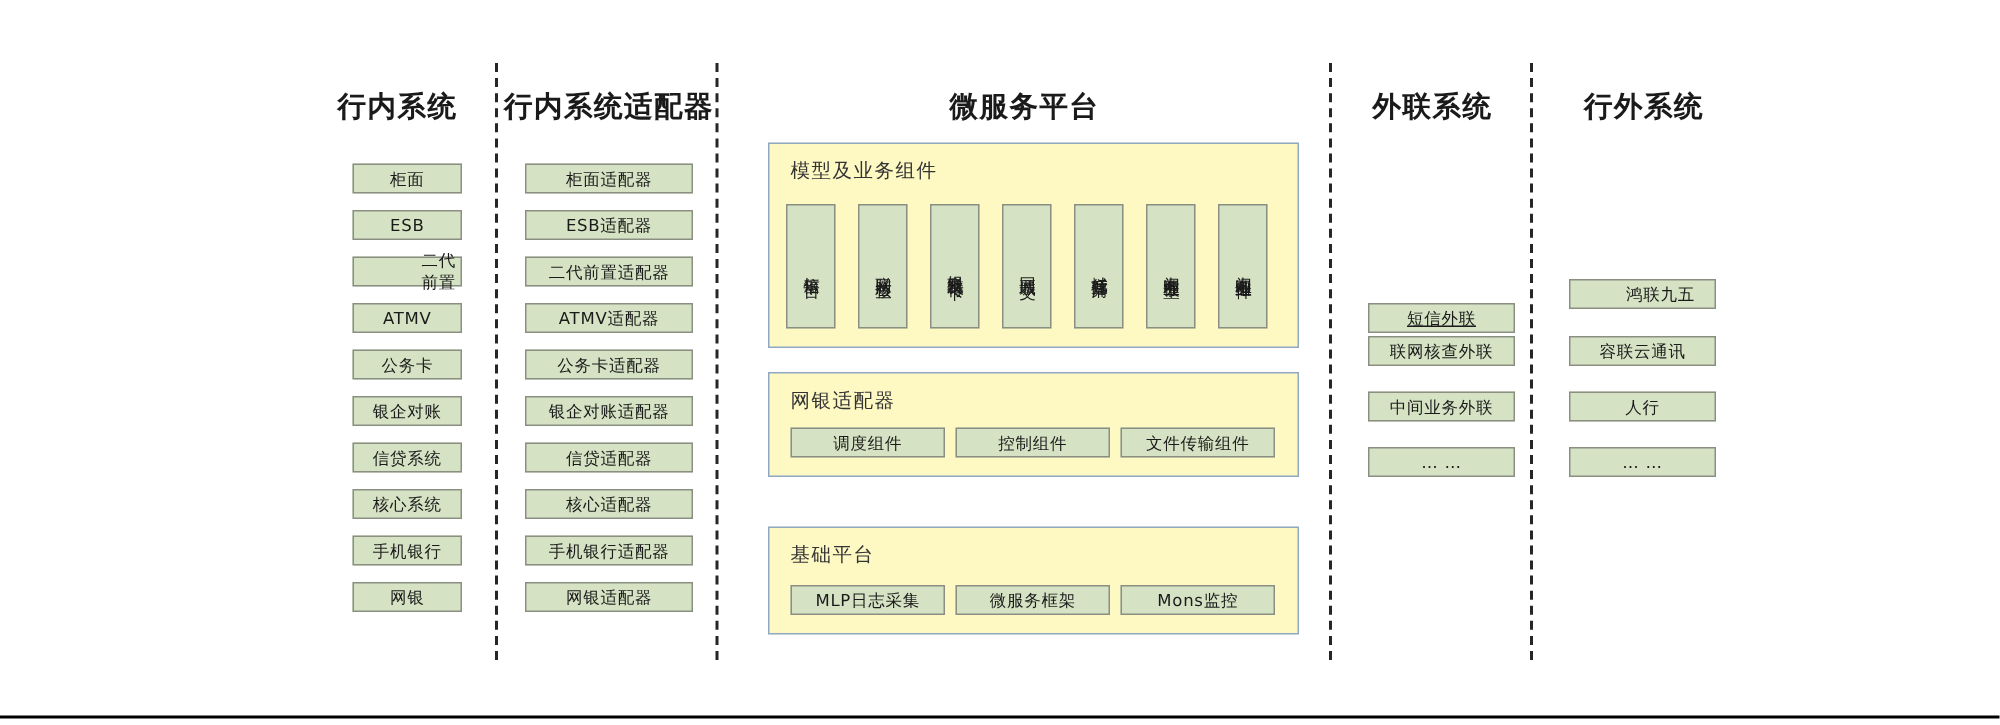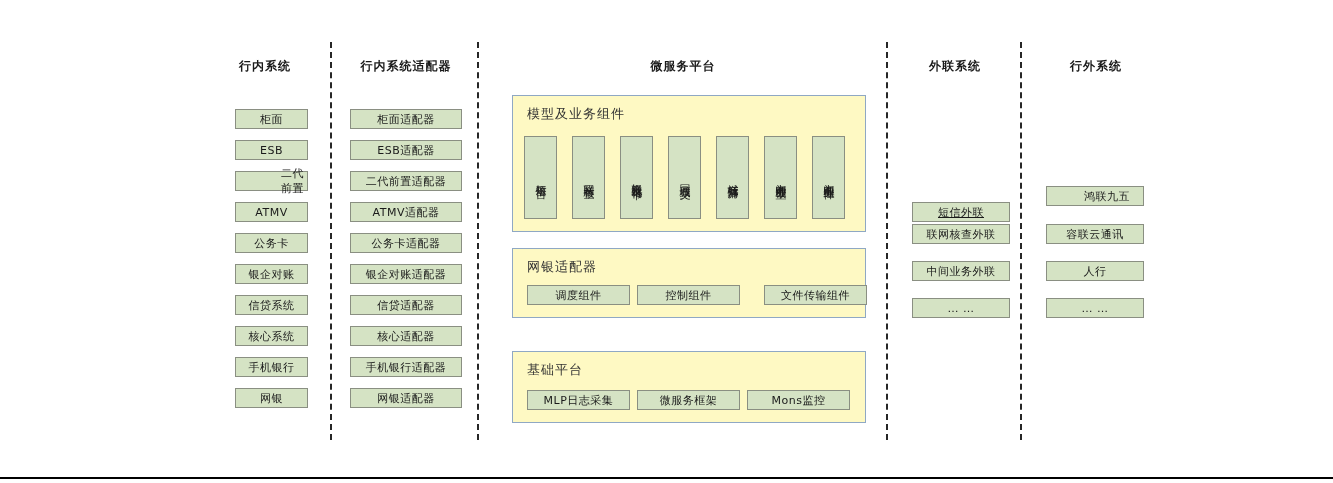--- a/index.html
+++ b/index.html
@@ -7,21 +7,21 @@
     width:1333px;height:483px;background:#ffffff;
     font-family:"DejaVu Sans","Liberation Sans",sans-serif;
     color:#1a1a1a;overflow:hidden;position:relative;
   }
   #canvas{position:absolute;left:0;top:0;width:1333px;height:483px;}
 
   .divider{position:absolute;width:0;border-left:2px dashed #262626;}
 
   .col-title{
     position:absolute;text-align:center;font-weight:bold;
-    font-size:12px;letter-spacing:1px;color:#1a1a1a;white-space:nowrap;
+    font-size:19px;letter-spacing:1px;color:#1a1a1a;white-space:nowrap;
   }
 
   .gbox{
     position:absolute;background:#d5e3c4;border:1px solid #8a8f82;
     display:flex;align-items:center;justify-content:center;
     font-size:11px;color:#1a1a1a;box-sizing:border-box;
     letter-spacing:0.5px;
   }
   .gbox.vert{
     writing-mode:vertical-rl;text-orientation:upright;
@@ -88,21 +88,21 @@
     <div class="gbox vert" style="left:155px;top:40px;width:33px;height:83px;">同城票交</div>
     <div class="gbox vert" style="left:203px;top:40px;width:33px;height:83px;">城商行清算</div>
     <div class="gbox vert" style="left:251px;top:40px;width:33px;height:83px;">中间业务模型</div>
     <div class="gbox vert" style="left:299px;top:40px;width:33px;height:83px;">中间业务组件</div>
   </div>
 
   <div class="bluepanel" style="left:512px;top:248px;width:354px;height:70px;">
     <div class="ptitle">网银适配器</div>
     <div class="gbox" style="left:14px;top:36px;width:103px;height:20px;">调度组件</div>
     <div class="gbox" style="left:124px;top:36px;width:103px;height:20px;">控制组件</div>
-    <div class="gbox" style="left:251px;top:36px;width:103px;height:20px;">文件传输组件</div>
+    <div class="gbox" style="left:234px;top:36px;width:103px;height:20px;">文件传输组件</div>
   </div>
 
   <div class="bluepanel" style="left:512px;top:332px;width:354px;height:72px;margin-top:19px;">
     <div class="ptitle">基础平台</div>
     <div class="gbox" style="left:14px;top:38px;width:103px;height:20px;">MLP日志采集</div>
     <div class="gbox" style="left:124px;top:38px;width:103px;height:20px;">微服务框架</div>
     <div class="gbox" style="left:234px;top:38px;width:103px;height:20px;">Mons监控</div>
   </div>
 
   <div class="gbox" style="left:912px;top:202px;width:98px;height:20px;text-decoration:underline;">短信外联</div>

